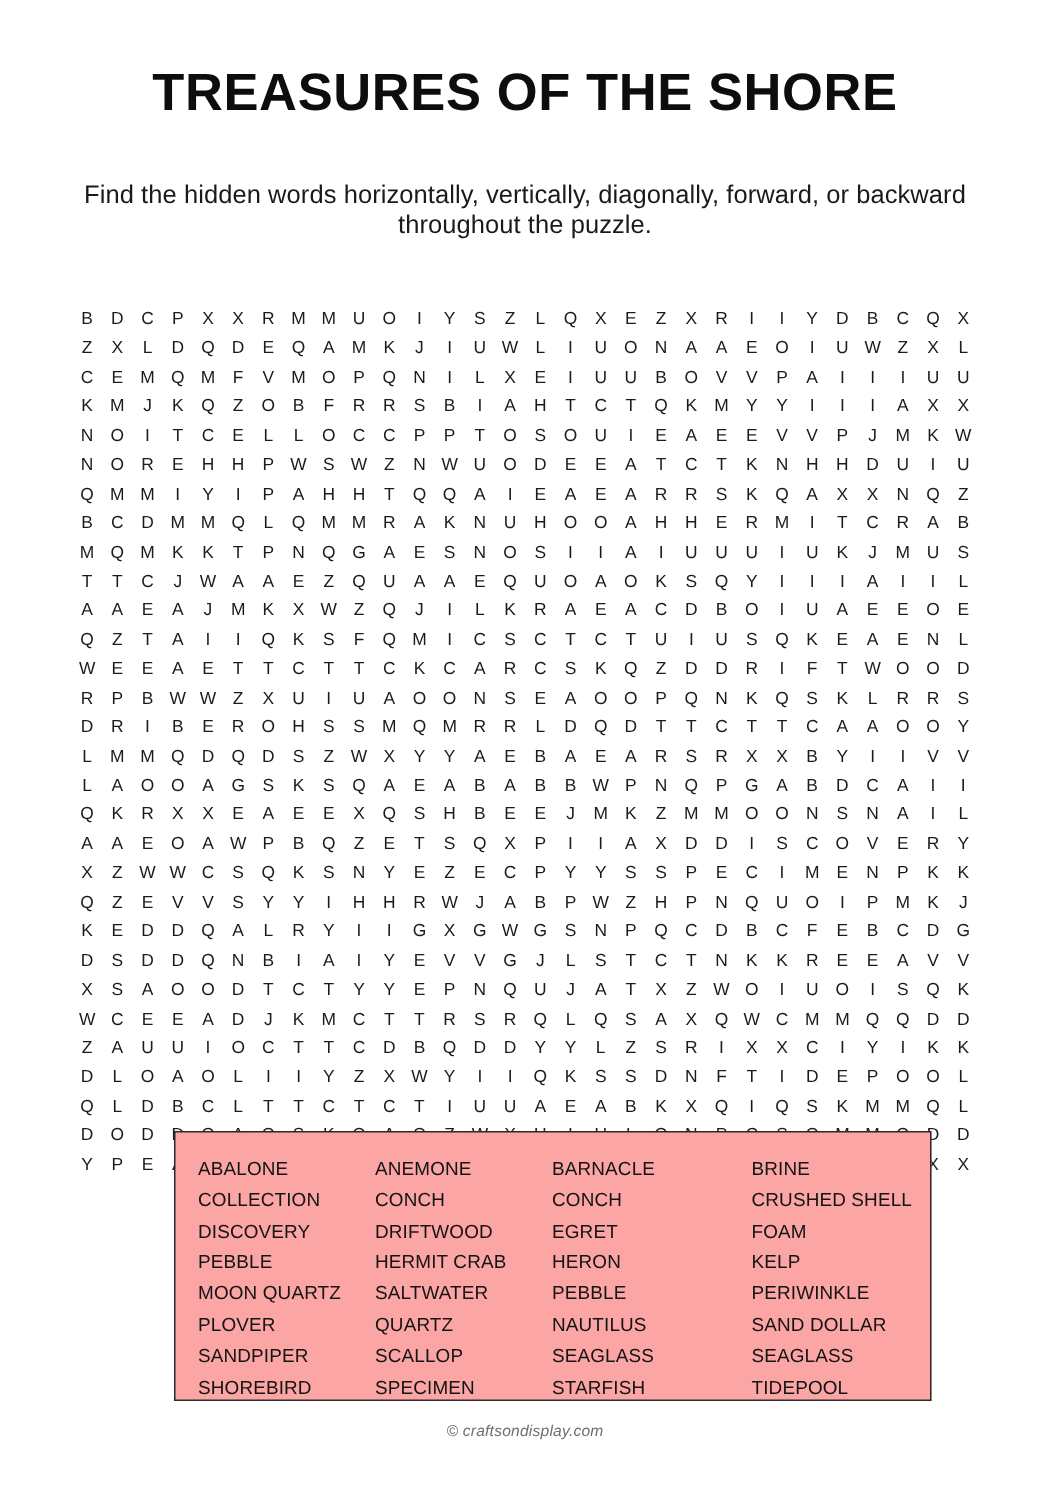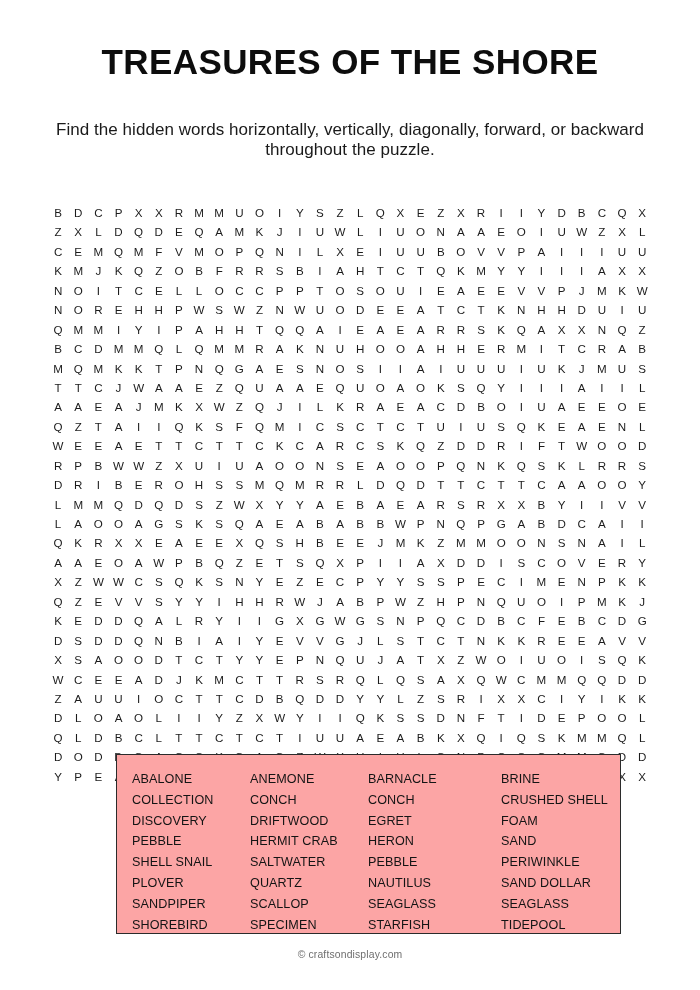--- a/index.html
+++ b/index.html
@@ -101,20 +101,21 @@
   
   .footer {
     position: absolute;
     left: 0;
     right: 0;
     top: 937px;
     text-align: center;
     font-size: 10.4px;
     color: #6e6e6e;
     letter-spacing: 0.15px;
+    font-style: italic;
   }
 </style>
 </head>
 <body>
 
 <div class="page">
 
   <h1 class="title">TREASURES OF THE SHORE</h1>
 
   <p class="subtitle">Find the hidden words horizontally, vertically, diagonally, forward, or backward throughout the puzzle.</p>
@@ -1094,22 +1095,22 @@
         <div class="word">CONCH</div>
         <div class="word">CONCH</div>
         <div class="word">CRUSHED SHELL</div>
         <div class="word">DISCOVERY</div>
         <div class="word">DRIFTWOOD</div>
         <div class="word">EGRET</div>
         <div class="word">FOAM</div>
         <div class="word">PEBBLE</div>
         <div class="word">HERMIT CRAB</div>
         <div class="word">HERON</div>
-        <div class="word">SAND</div>
-        <div class="word">SHELL SNAIL</div>
+        <div class="word">KELP</div>
+        <div class="word">MOON QUARTZ</div>
         <div class="word">SALTWATER</div>
         <div class="word">PEBBLE</div>
         <div class="word">PERIWINKLE</div>
         <div class="word">PLOVER</div>
         <div class="word">QUARTZ</div>
         <div class="word">NAUTILUS</div>
         <div class="word">SAND DOLLAR</div>
         <div class="word">SANDPIPER</div>
         <div class="word">SCALLOP</div>
         <div class="word">SEAGLASS</div>

